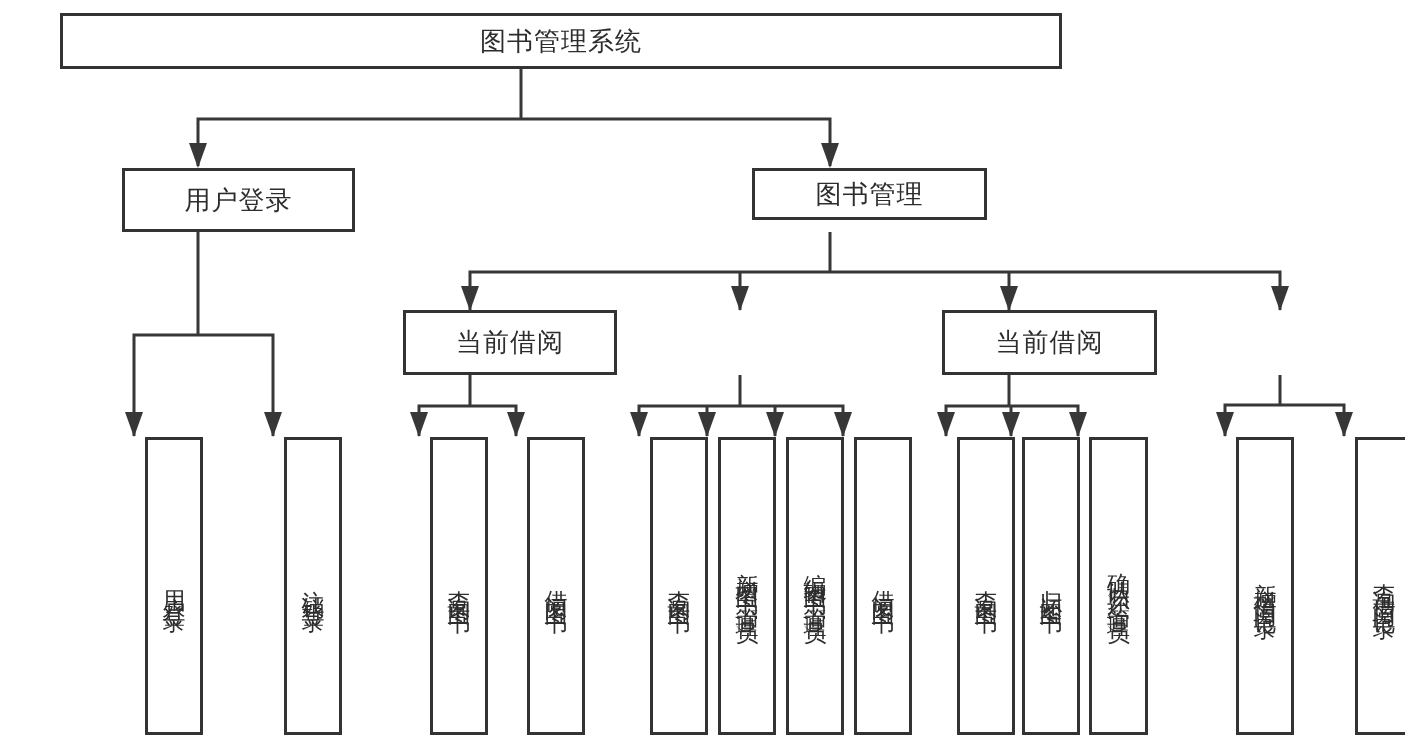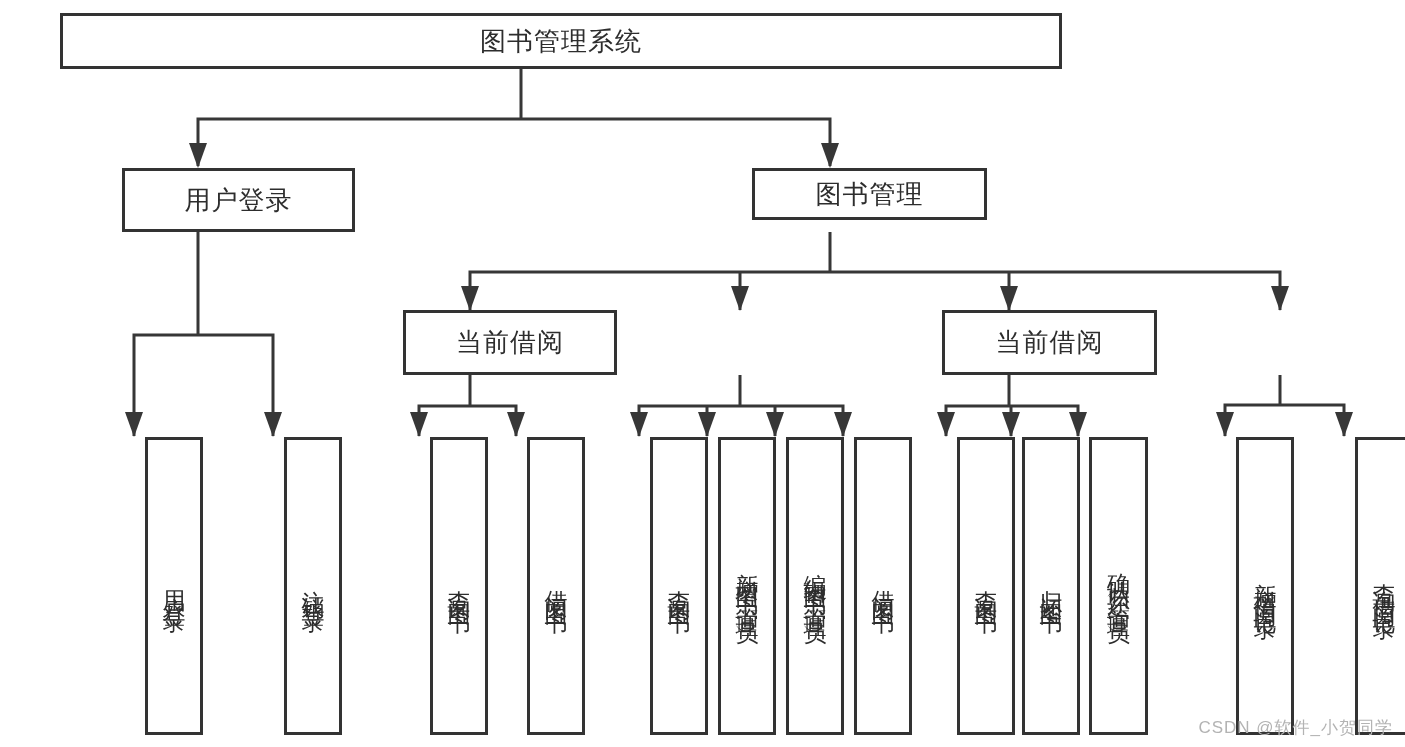--- a/index.html
+++ b/index.html
@@ -116,15 +116,14 @@
     <span class="vlabel">确认归还（管理员）</span>
   </div>
 
   <div class="box vbox" style="left:1196px;top:437px;width:58px;height:298px;">
     <span class="vlabel">新增借阅记录</span>
   </div>
   <div class="box vbox" style="left:1315px;top:437px;width:58px;height:298px;">
     <span class="vlabel">查询借阅记录</span>
   </div>
 
-  <div class="watermark">CSDN @软件_小贺同学</div>
 
 </div>
 
 </body></html>

